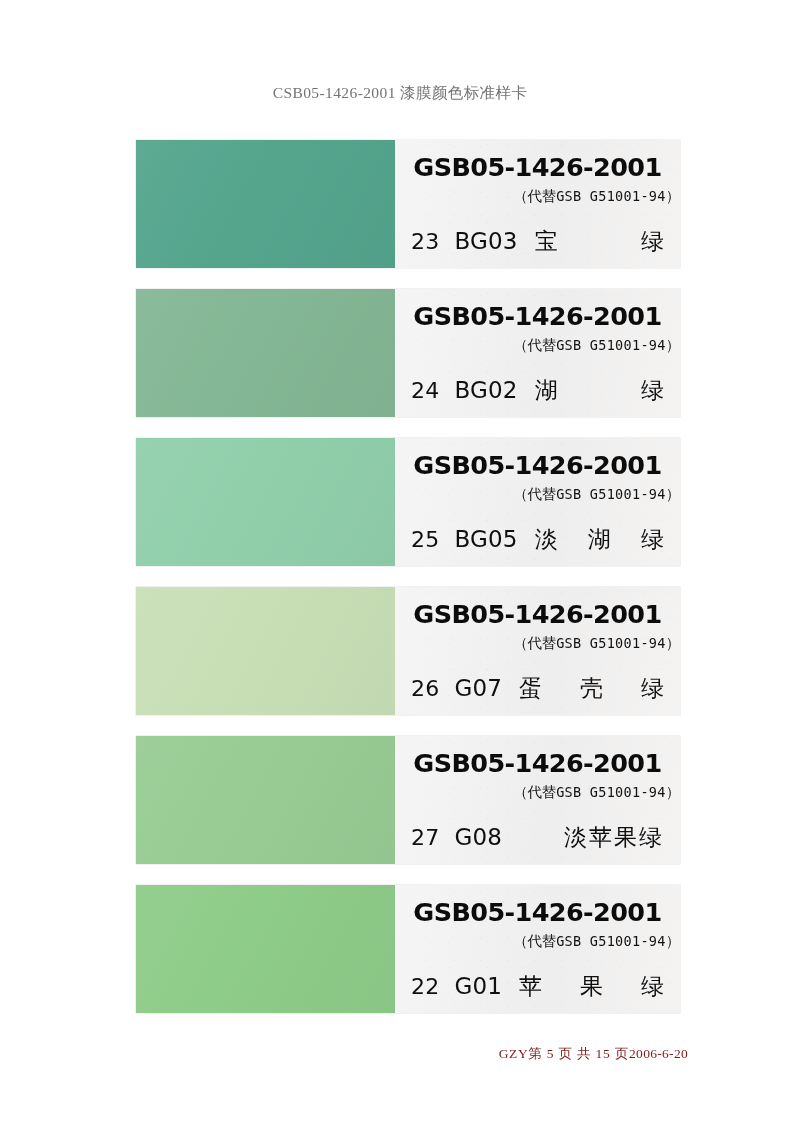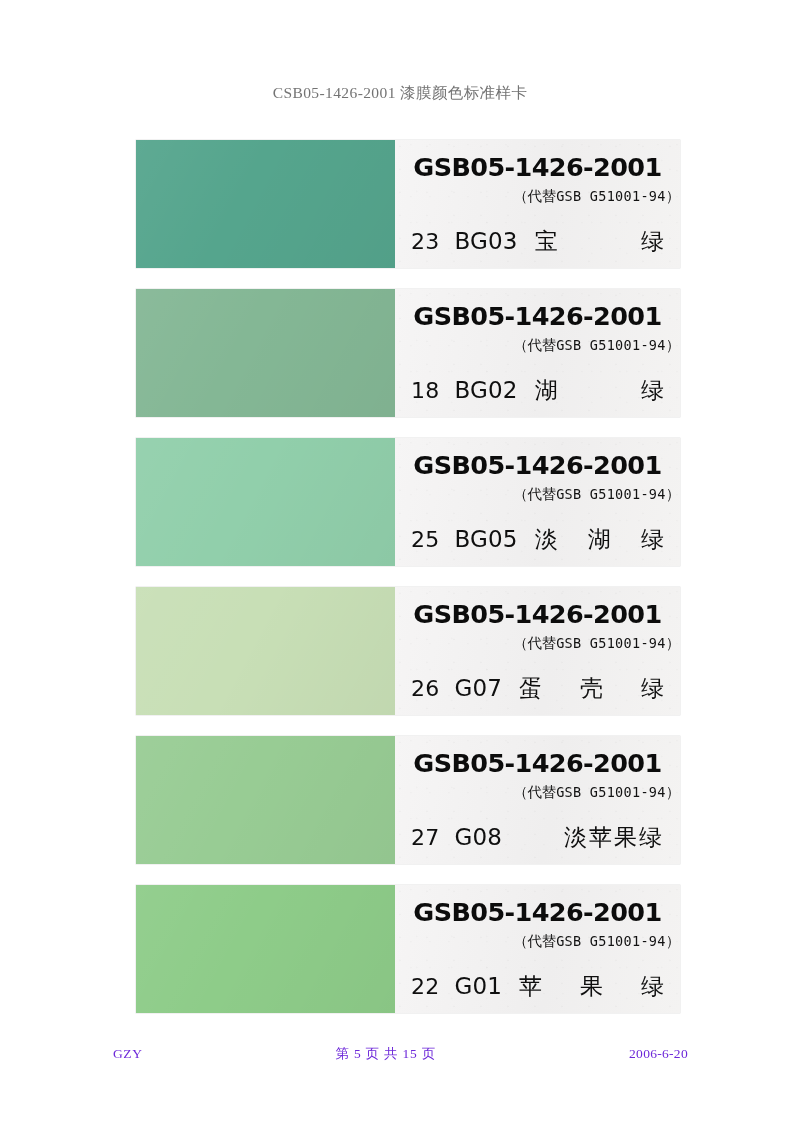--- a/index.html
+++ b/index.html
@@ -158,24 +158,24 @@
 
   
   .doc-footer {
     position: absolute;
     top: 1045px;
     left: 113px;
     width: 575px;
     display: flex;
     flex-direction: row;
     align-items: baseline;
-    justify-content: space-between;
+    justify-content: flex-end;
     font-family: "Liberation Serif", "DejaVu Serif", serif;
     font-size: 13.5px;
-    color: #6d28d9;
+    color: #7f1d1d;
     white-space: nowrap;
   }
   .footer-left { letter-spacing: 0.6px; }
   .footer-center { letter-spacing: 0.8px; }
   .footer-right { letter-spacing: 0.3px; }
 </style>
 </head>
 <body>
 
 <div class="page">
@@ -197,21 +197,21 @@
             </span>
           </div>
         </div>
       </div>
       <div class="color-card">
         <div class="swatch" style="background: rgb(132, 183, 149);"></div>
         <div class="label-panel">
           <div class="std-code">GSB05-1426-2001</div>
           <div class="std-sub"><span>（代替</span><span class="ascii">GSB G51001-94</span><span>）</span></div>
           <div class="name-row">
-            <span class="name-index">18</span>
+            <span class="name-index">24</span>
             <span class="name-code">BG02</span>
             <span class="name-cn">
               <span class="ch">湖</span>
               <span class="ch">绿</span>
             </span>
           </div>
         </div>
       </div>
       <div class="color-card">
         <div class="swatch" style="background: rgb(145, 207, 171);"></div>

